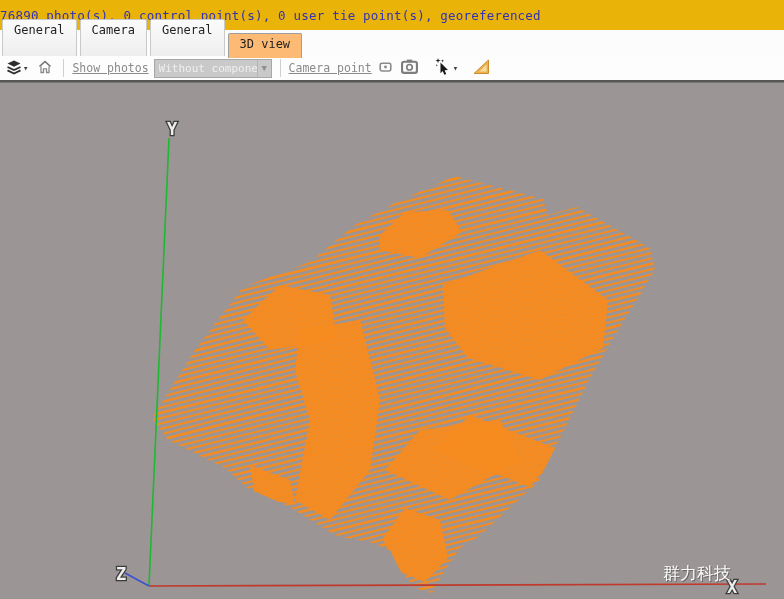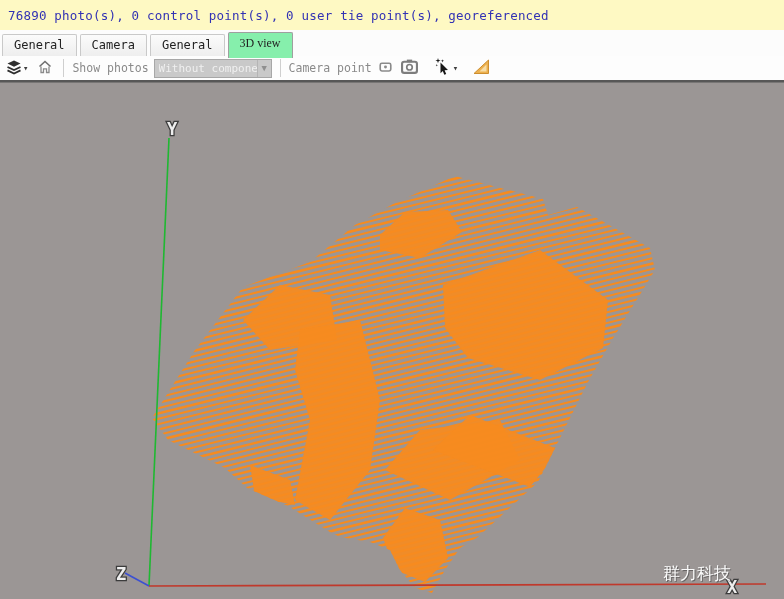--- a/index.html
+++ b/index.html
@@ -1,45 +1,45 @@
 <!DOCTYPE html>
 <html><head>
 <meta charset="utf-8">
 <style>
   * { margin:0; padding:0; box-sizing:border-box; }
   html,body { width:784px; height:599px; overflow:hidden; background:#fff;
               font-family:"DejaVu Sans Mono", monospace; }
 
   
-  .status-bar { height:30px; background:#fef9c3; display:flex; align-items:center;
-                padding-left:8px; font-size:12.5px; letter-spacing:0.2px; color:#3232b4; }
+  .status-bar { height:30px; background:#eab308; display:flex; align-items:center;
+                padding-left:0; font-size:12.5px; letter-spacing:0.2px; color:#3232b4; }
 
   
   .tab-bar { height:26px; background:#fcfcfc; display:flex; align-items:flex-end;
              padding:0 0 0 2px; position:relative; z-index:2; }
-  .tab { font-size:12px; color:#222; padding:3px 11px 4px; margin-right:3px;
+  .tab { font-size:12px; color:#222; padding:3px 11px 19px; margin-right:3px;
          background:linear-gradient(#fbfbfb,#eeeeee); border:1px solid #c9c9c9;
          border-bottom:none; border-radius:2px 2px 0 0; cursor:default; white-space:nowrap; }
-  .tab.active { background:#86efac; border-color:#9f9f9f; padding-bottom:7px;
-                margin-bottom:-2px; position:relative;font-family:Liberation Serif, serif; }
+  .tab.active { background:#fdba74; border-color:#9f9f9f; padding-bottom:7px;
+                margin-bottom:-2px; position:relative; }
 
   
   .toolbar { height:24px; background:#fdfdfd; display:flex; align-items:center;
              padding:0 4px; gap:5px; font-size:11.5px; color:#7d7d7d; position:relative; z-index:1; }
   .tbtn { display:flex; align-items:center; gap:1px; padding:1px 2px; border-radius:2px; }
   .tsep { width:1px; height:18px; background:#cfcfcf; margin:0 3px; }
   .drop-caret { font-size:9px; color:#3f3f3f; line-height:1; }
   .combo { display:flex; align-items:center; width:118px; height:19px;
            background:#c9c9c9; border:1px solid #a7a7a7; color:#f0f0f0;
            font-size:11px; padding-left:4px; }
   .combo .combo-text { flex:1; white-space:nowrap; overflow:hidden; }
   .combo .combo-arrow { width:14px; text-align:center; color:#8f8f8f; font-size:9px;
                         border-left:1px solid #b5b5b5; align-self:stretch;
                         display:flex; align-items:center; justify-content:center; }
-  .tlabel { white-space:nowrap; color:#8a8a8a; }
+  .tlabel { white-space:nowrap; color:#8a8a8a;text-decoration:underline; }
 
   
   .viewport { height:519px; position:relative; }
   .viewport svg { display:block; }
 </style>
 </head>
 <body>
 
 <div class="status-bar">
   <span>76890 photo(s), 0 control point(s), 0 user tie point(s), georeferenced</span>

